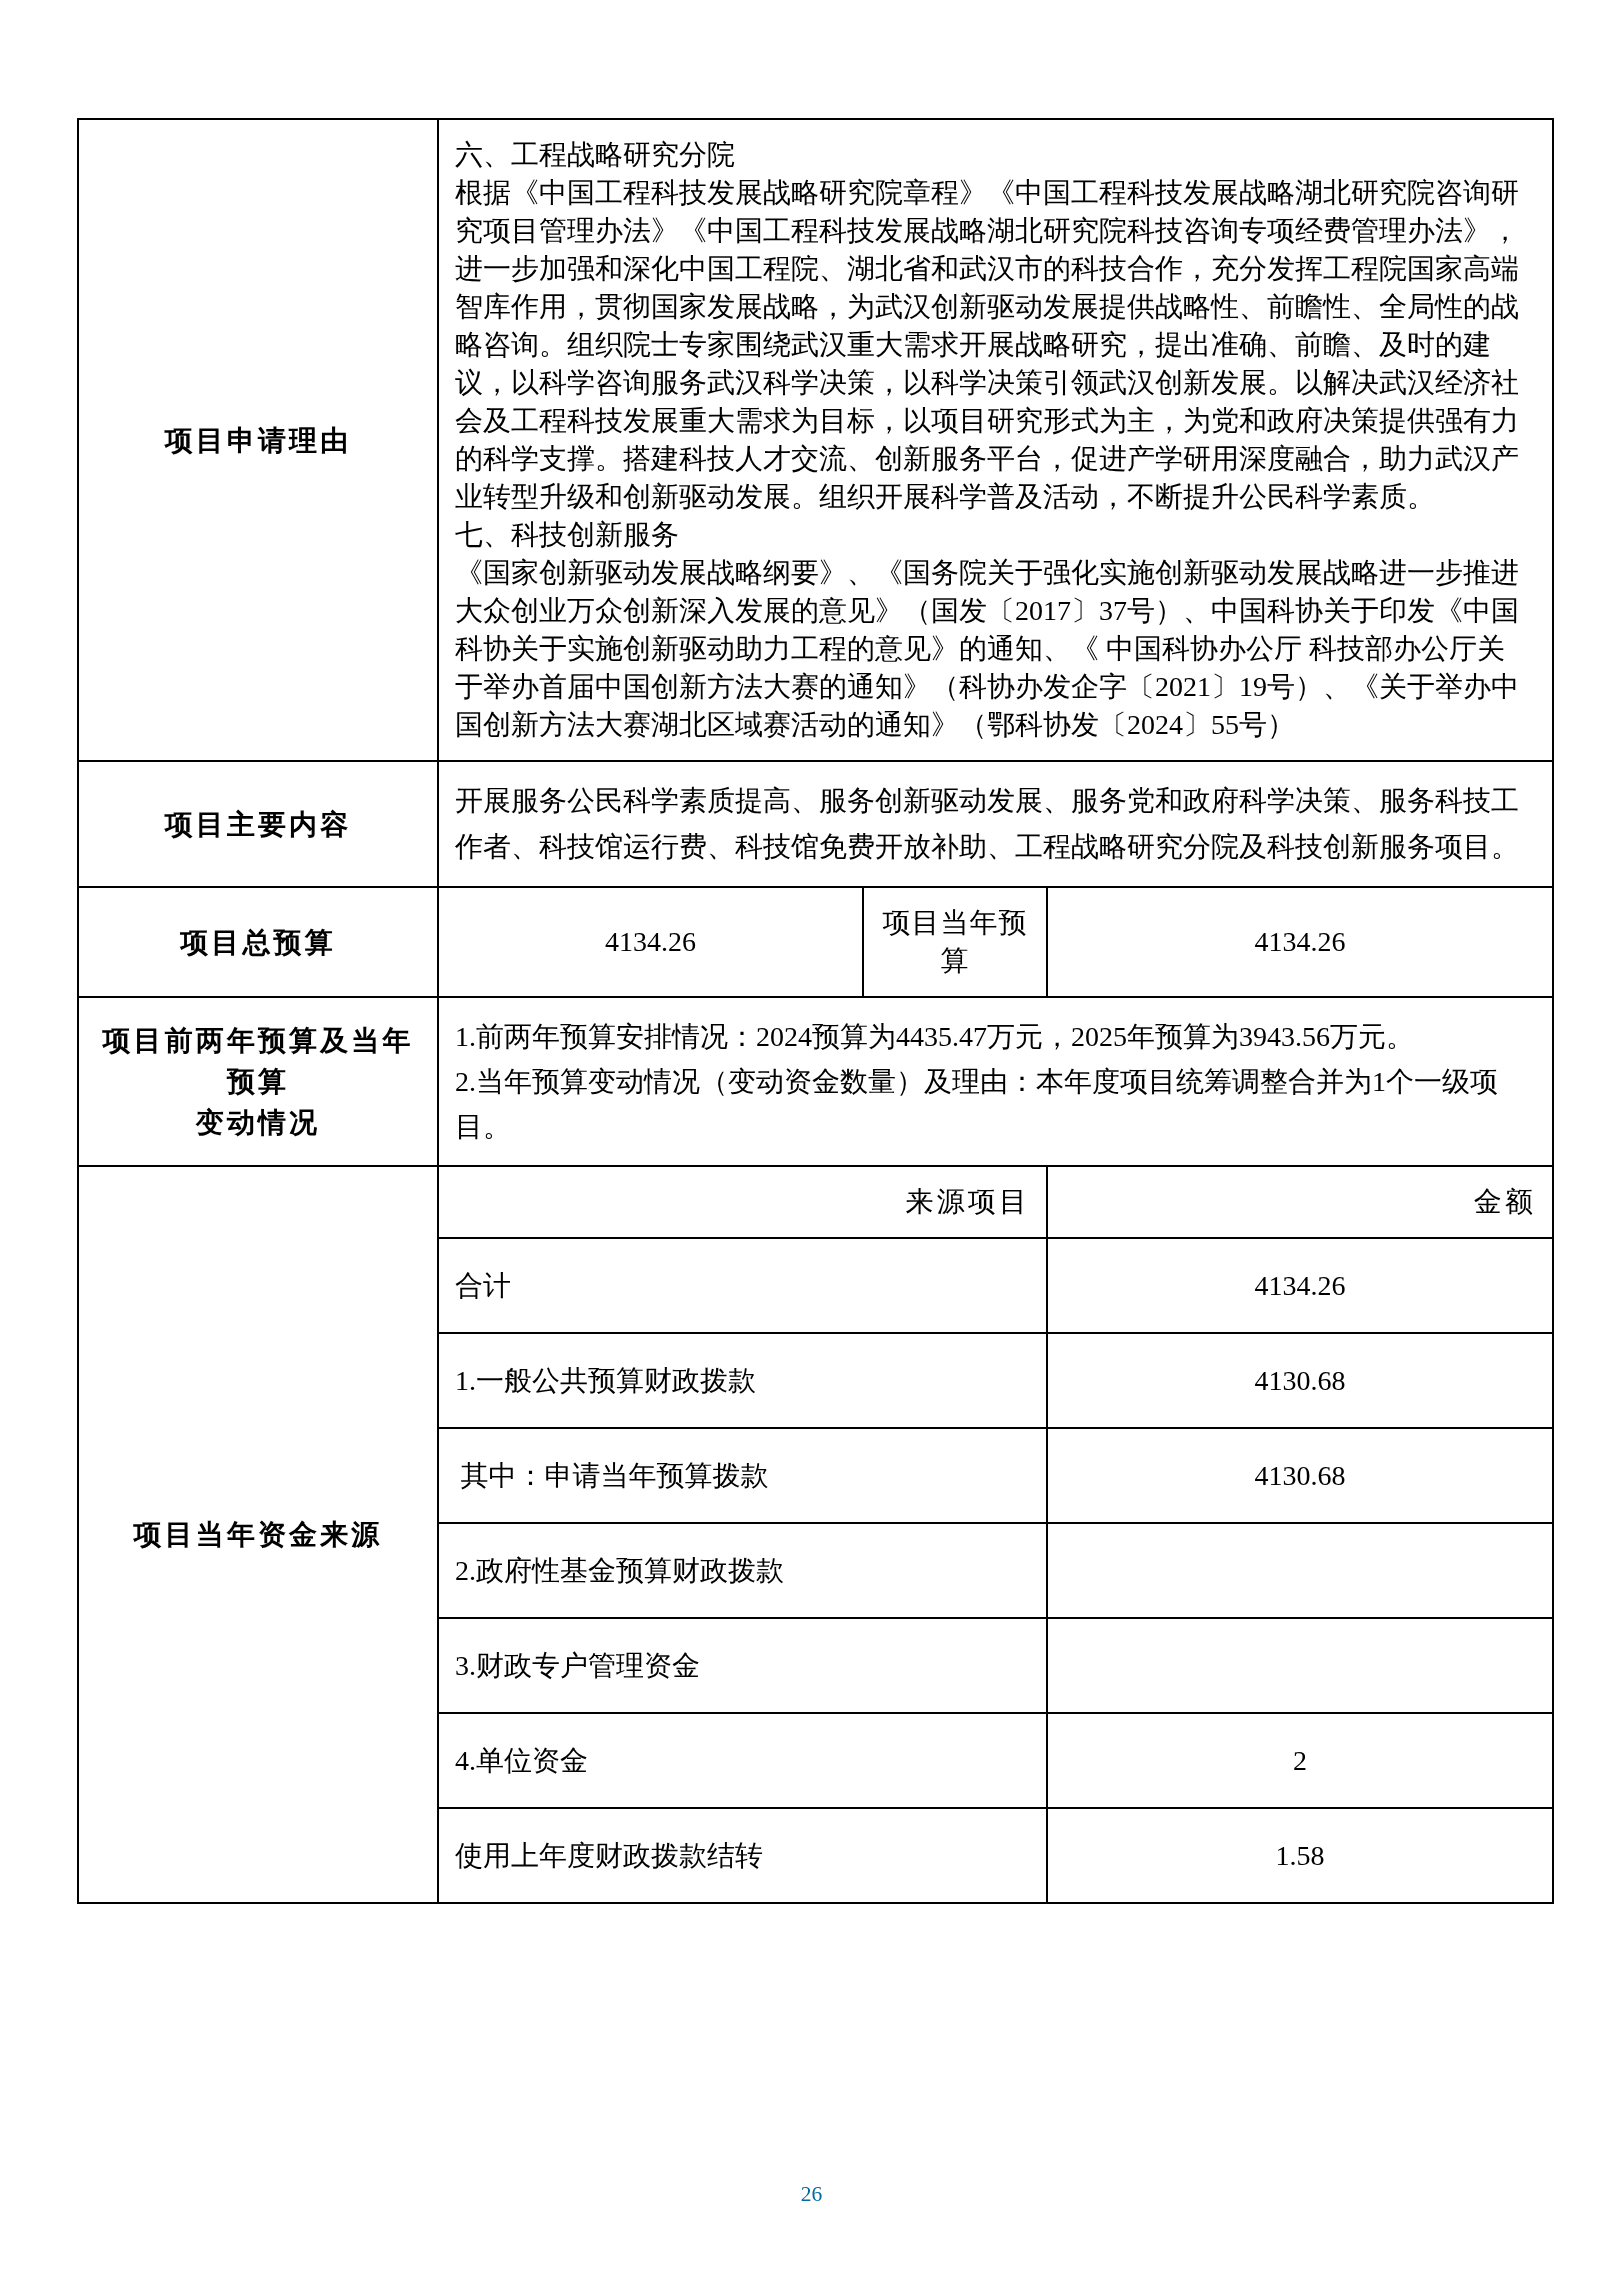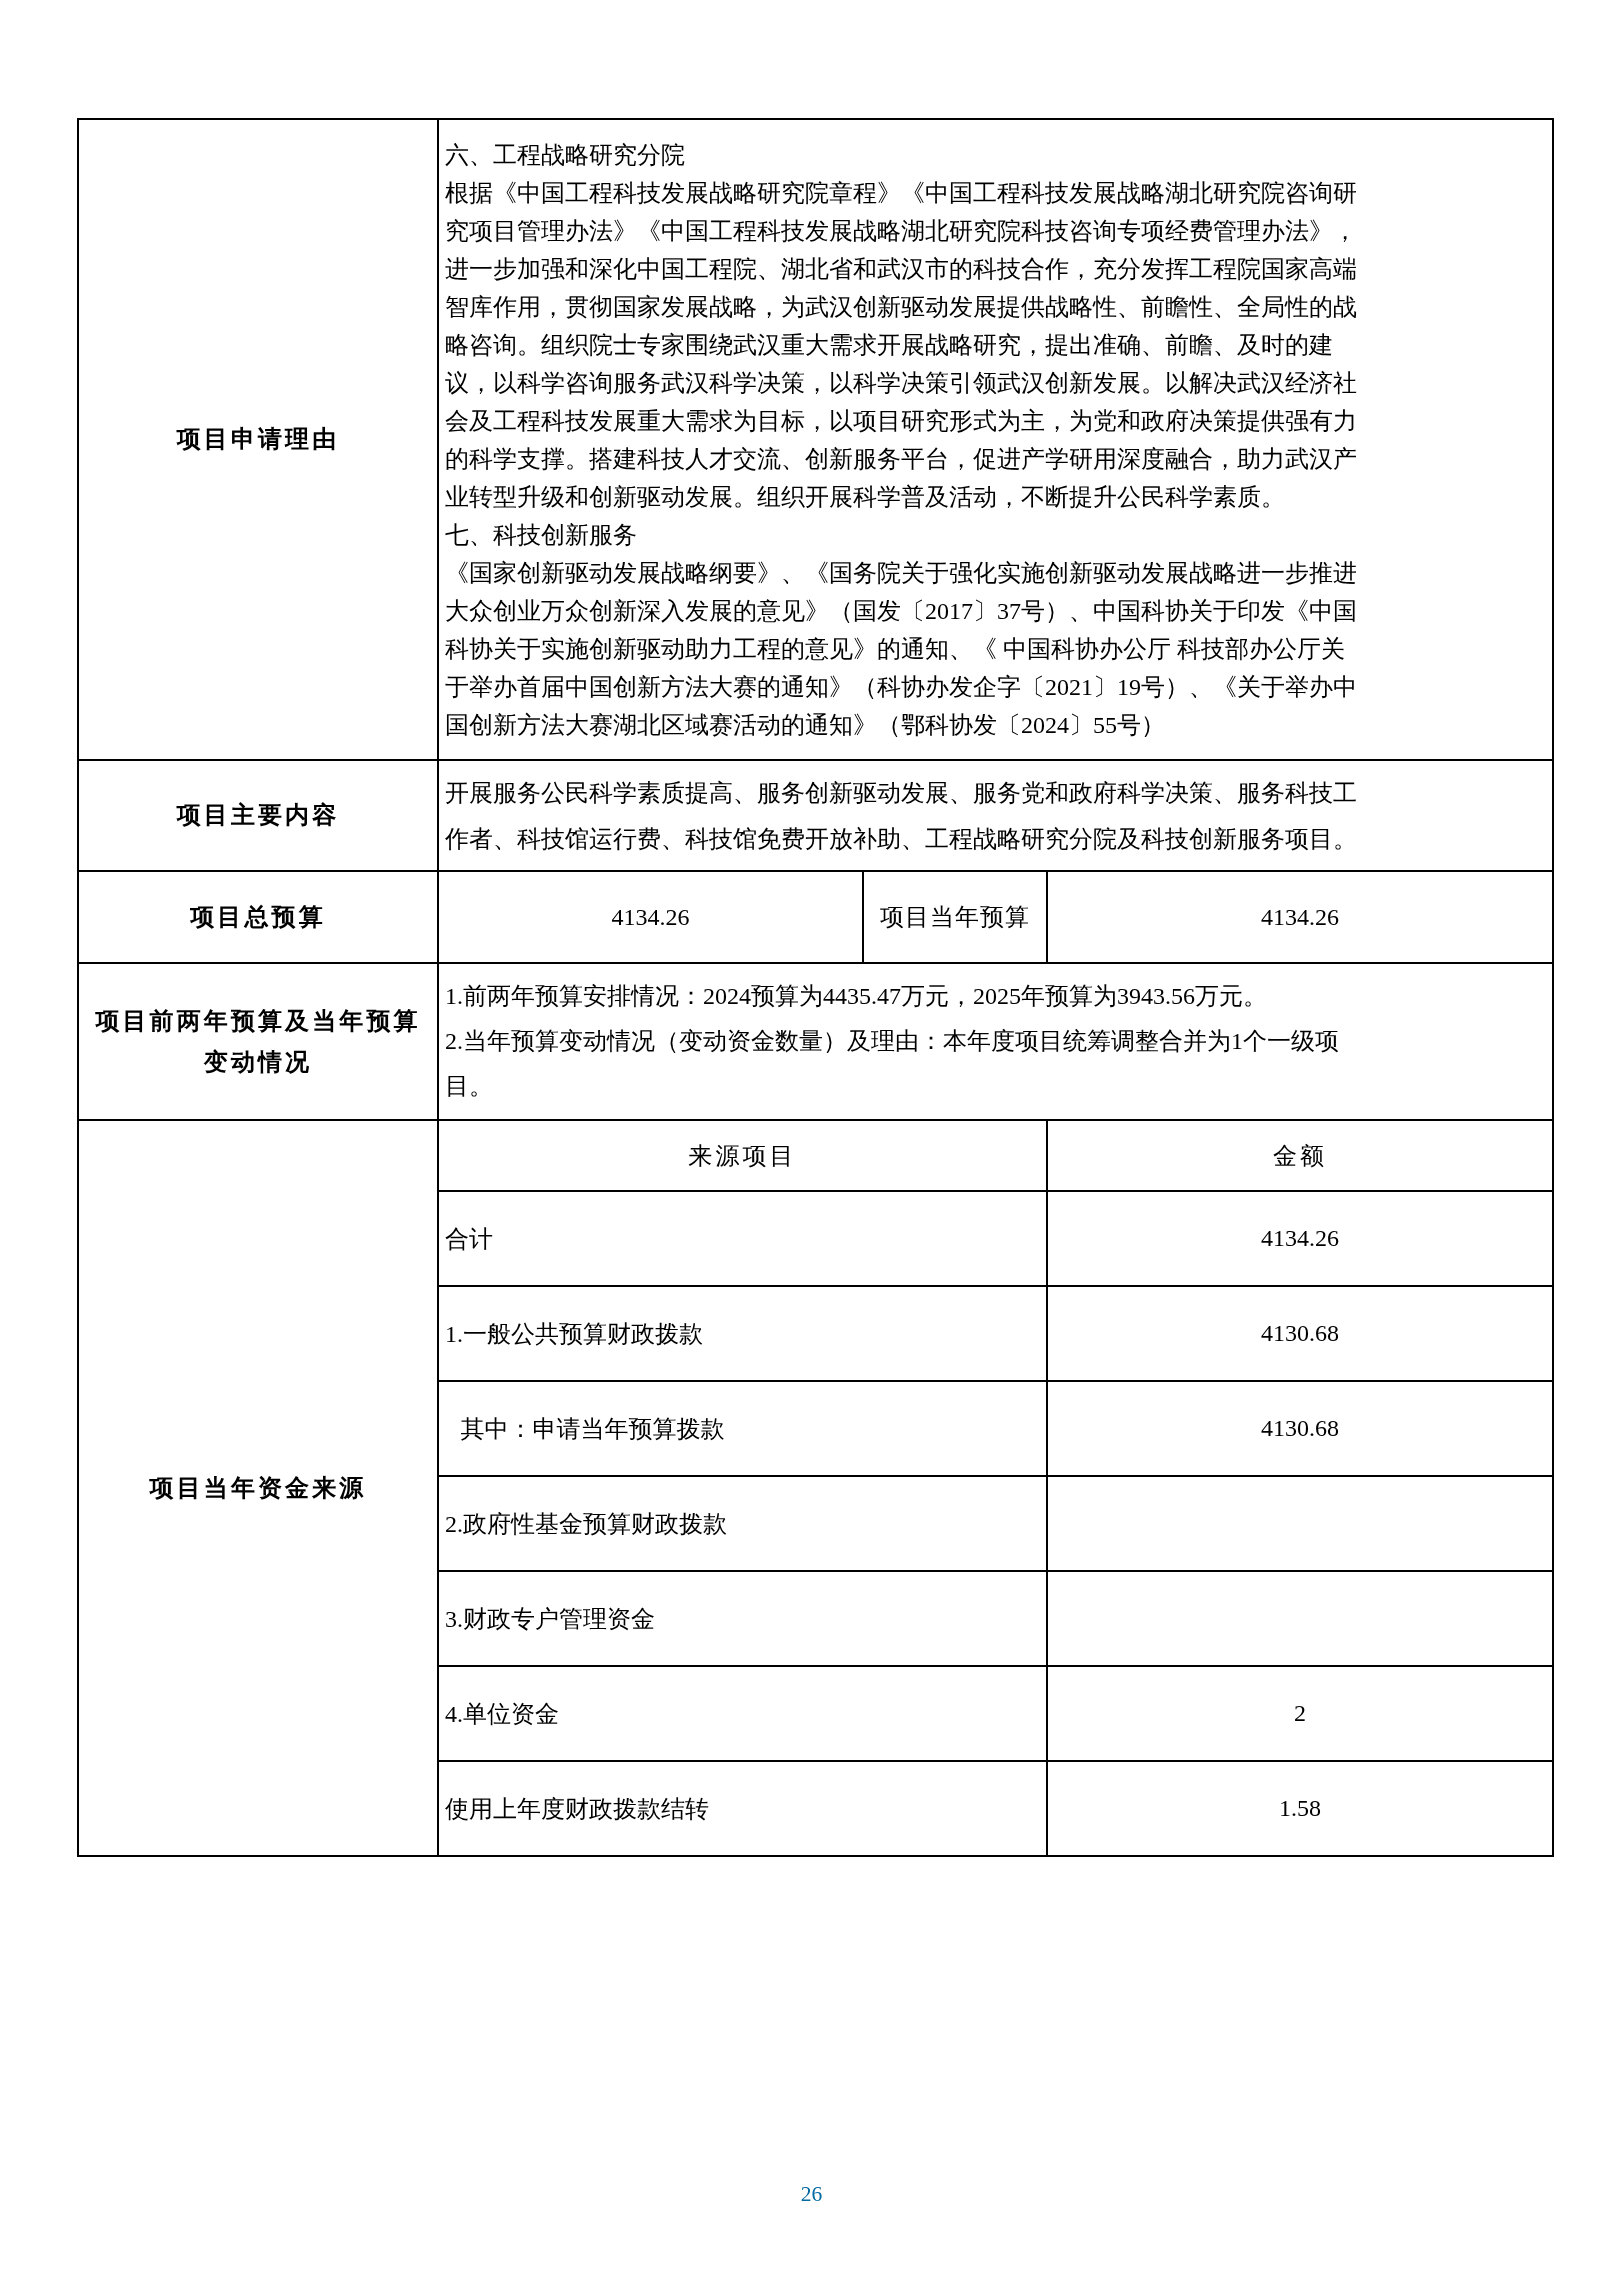--- a/index.html
+++ b/index.html
@@ -19,23 +19,23 @@
   table.form {
     position: absolute;
     left: 77px;
     top: 118px;
     width: 1475px;
     border-collapse: collapse;
     table-layout: fixed;
   }
   table.form td {
     border: 2.6px solid #000000;
-    font-size: 24px;
+    font-size: 28px;
     color: #000000;
-    padding: 6px;
+    padding: 16px;
     vertical-align: middle;
     overflow: hidden;
   }
   
   td.label-cell {
     text-align: center;
     letter-spacing: 3.1px;
     line-height: 41px;
     font-weight: bold;
   }
@@ -70,21 +70,21 @@
   td.prev-cell {
     padding: 0 7.2px 0 10.2px;
   }
   td.prev-cell .tline {
     line-height: 45px;
     white-space: nowrap;
     text-align: left;
   }
   
   td.fund-header {
-    text-align: center;
+    text-align: right;
     letter-spacing: 3.1px;
   }
   td.fund-src {
     text-align: left;
     padding-left: 7.2px;
   }
   td.fund-src.indent {
     padding-left: 21.5px;
   }
   td.fund-amt {

